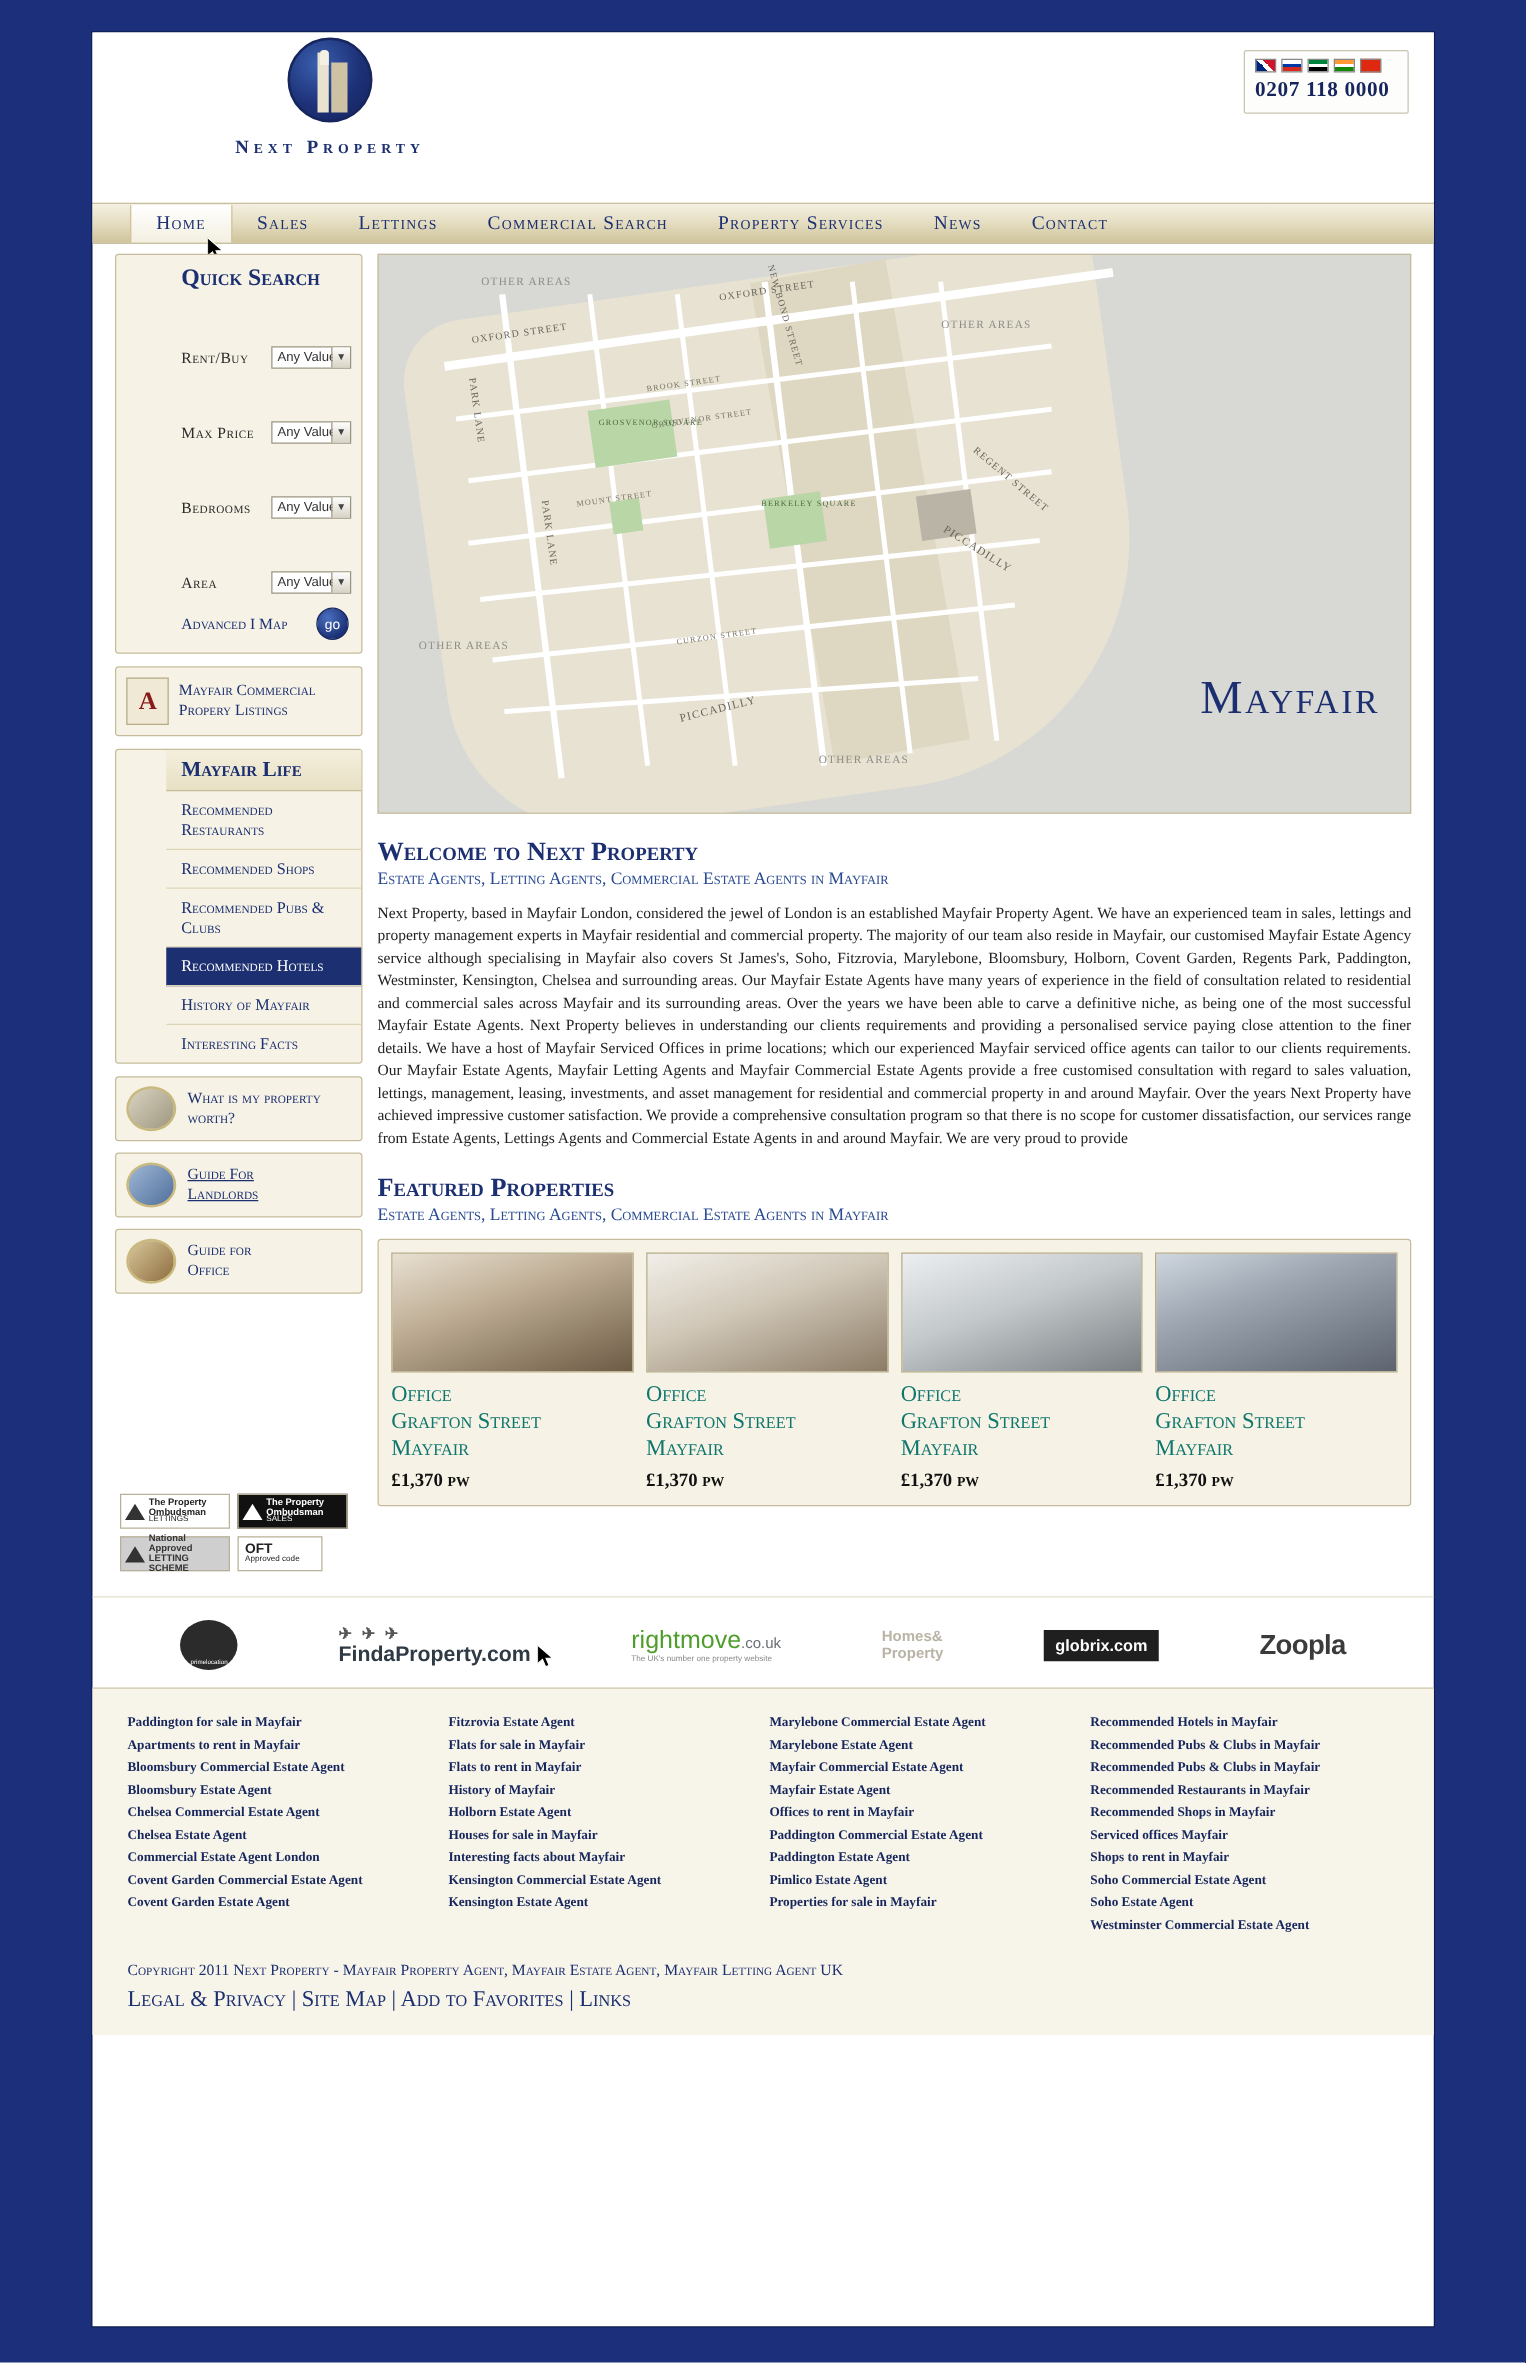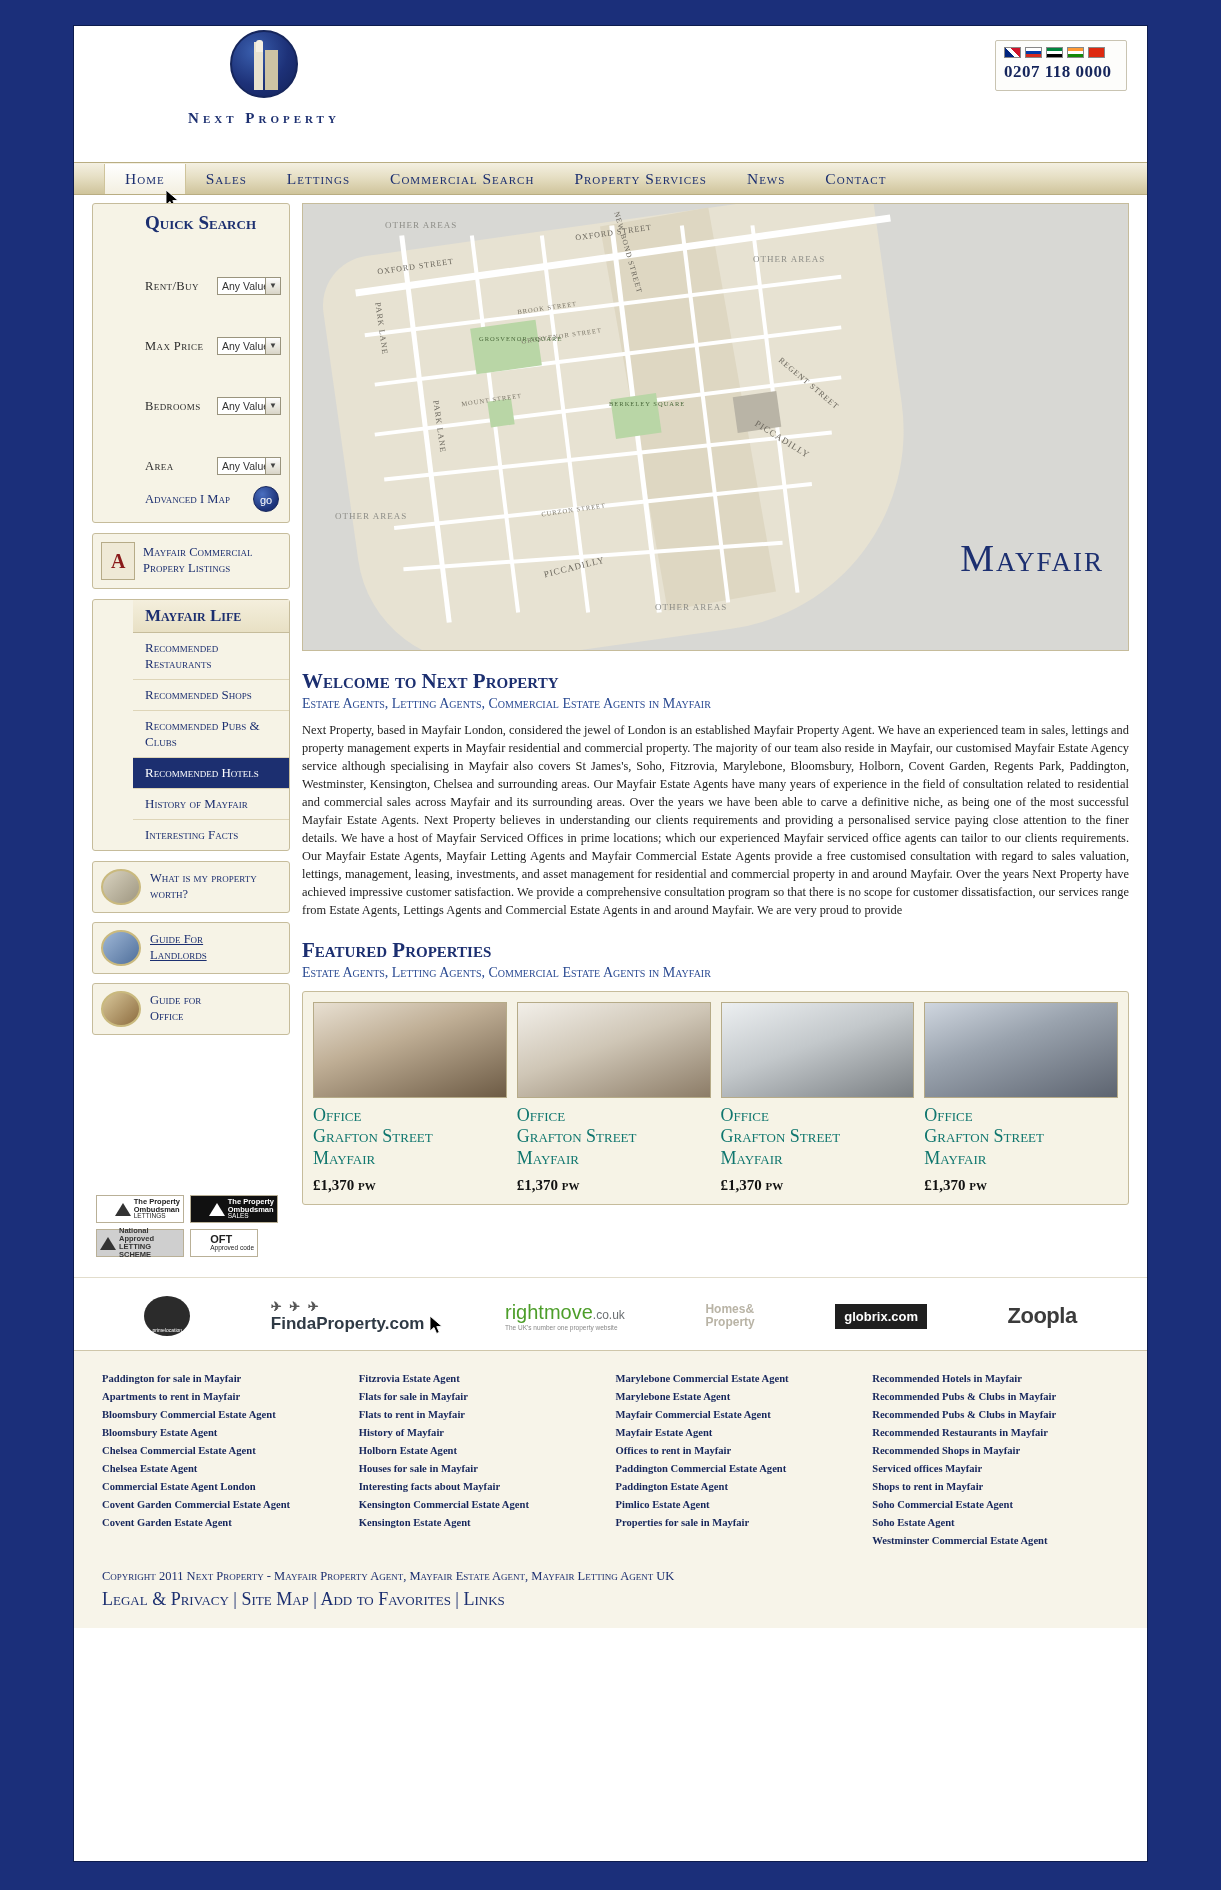--- a/index.html
+++ b/index.html
@@ -121,21 +121,21 @@
   .p2 { background:linear-gradient(135deg,#3a3a3a,#8d8374); }
   .p3 { background:linear-gradient(135deg,#9fb7d6,#4f6f9b); }
   .p4 { background:linear-gradient(135deg,#d8c79a,#8d6c3f); }
   .promo-text { font-variant:small-caps; font-size:12.5px; color:#1c2f70; line-height:1.25; }
   .promo-text.u { text-decoration:underline; }
   .badges { margin-top:160px; padding-left:4px; }
   .badge-row { display:flex; gap:6px; margin-bottom:6px; }
   .badge {
     width:88px; height:28px; background:#fff; border:1px solid #b9b097;
     font-size:6.5px; font-family:"Liberation Sans", sans-serif; color:#222;
-    display:flex; align-items:center; padding:2px 3px; line-height:1.05;justify-content:flex-end;
+    display:flex; align-items:center; padding:2px 3px; line-height:1.05;
   }
   .badge .tri {
     width:0;height:0;border-left:8px solid transparent;border-right:8px solid transparent;
     border-bottom:13px solid #333; margin-right:3px; flex:0 0 16px;
   }
   .badge.dark { background:#111; color:#fff; }
   .badge.dark .tri { border-bottom-color:#fff; }
   .badge.grey { background:#cfcfcf; color:#333; }
   .badge b { font-size:7.5px; display:block; }
   

